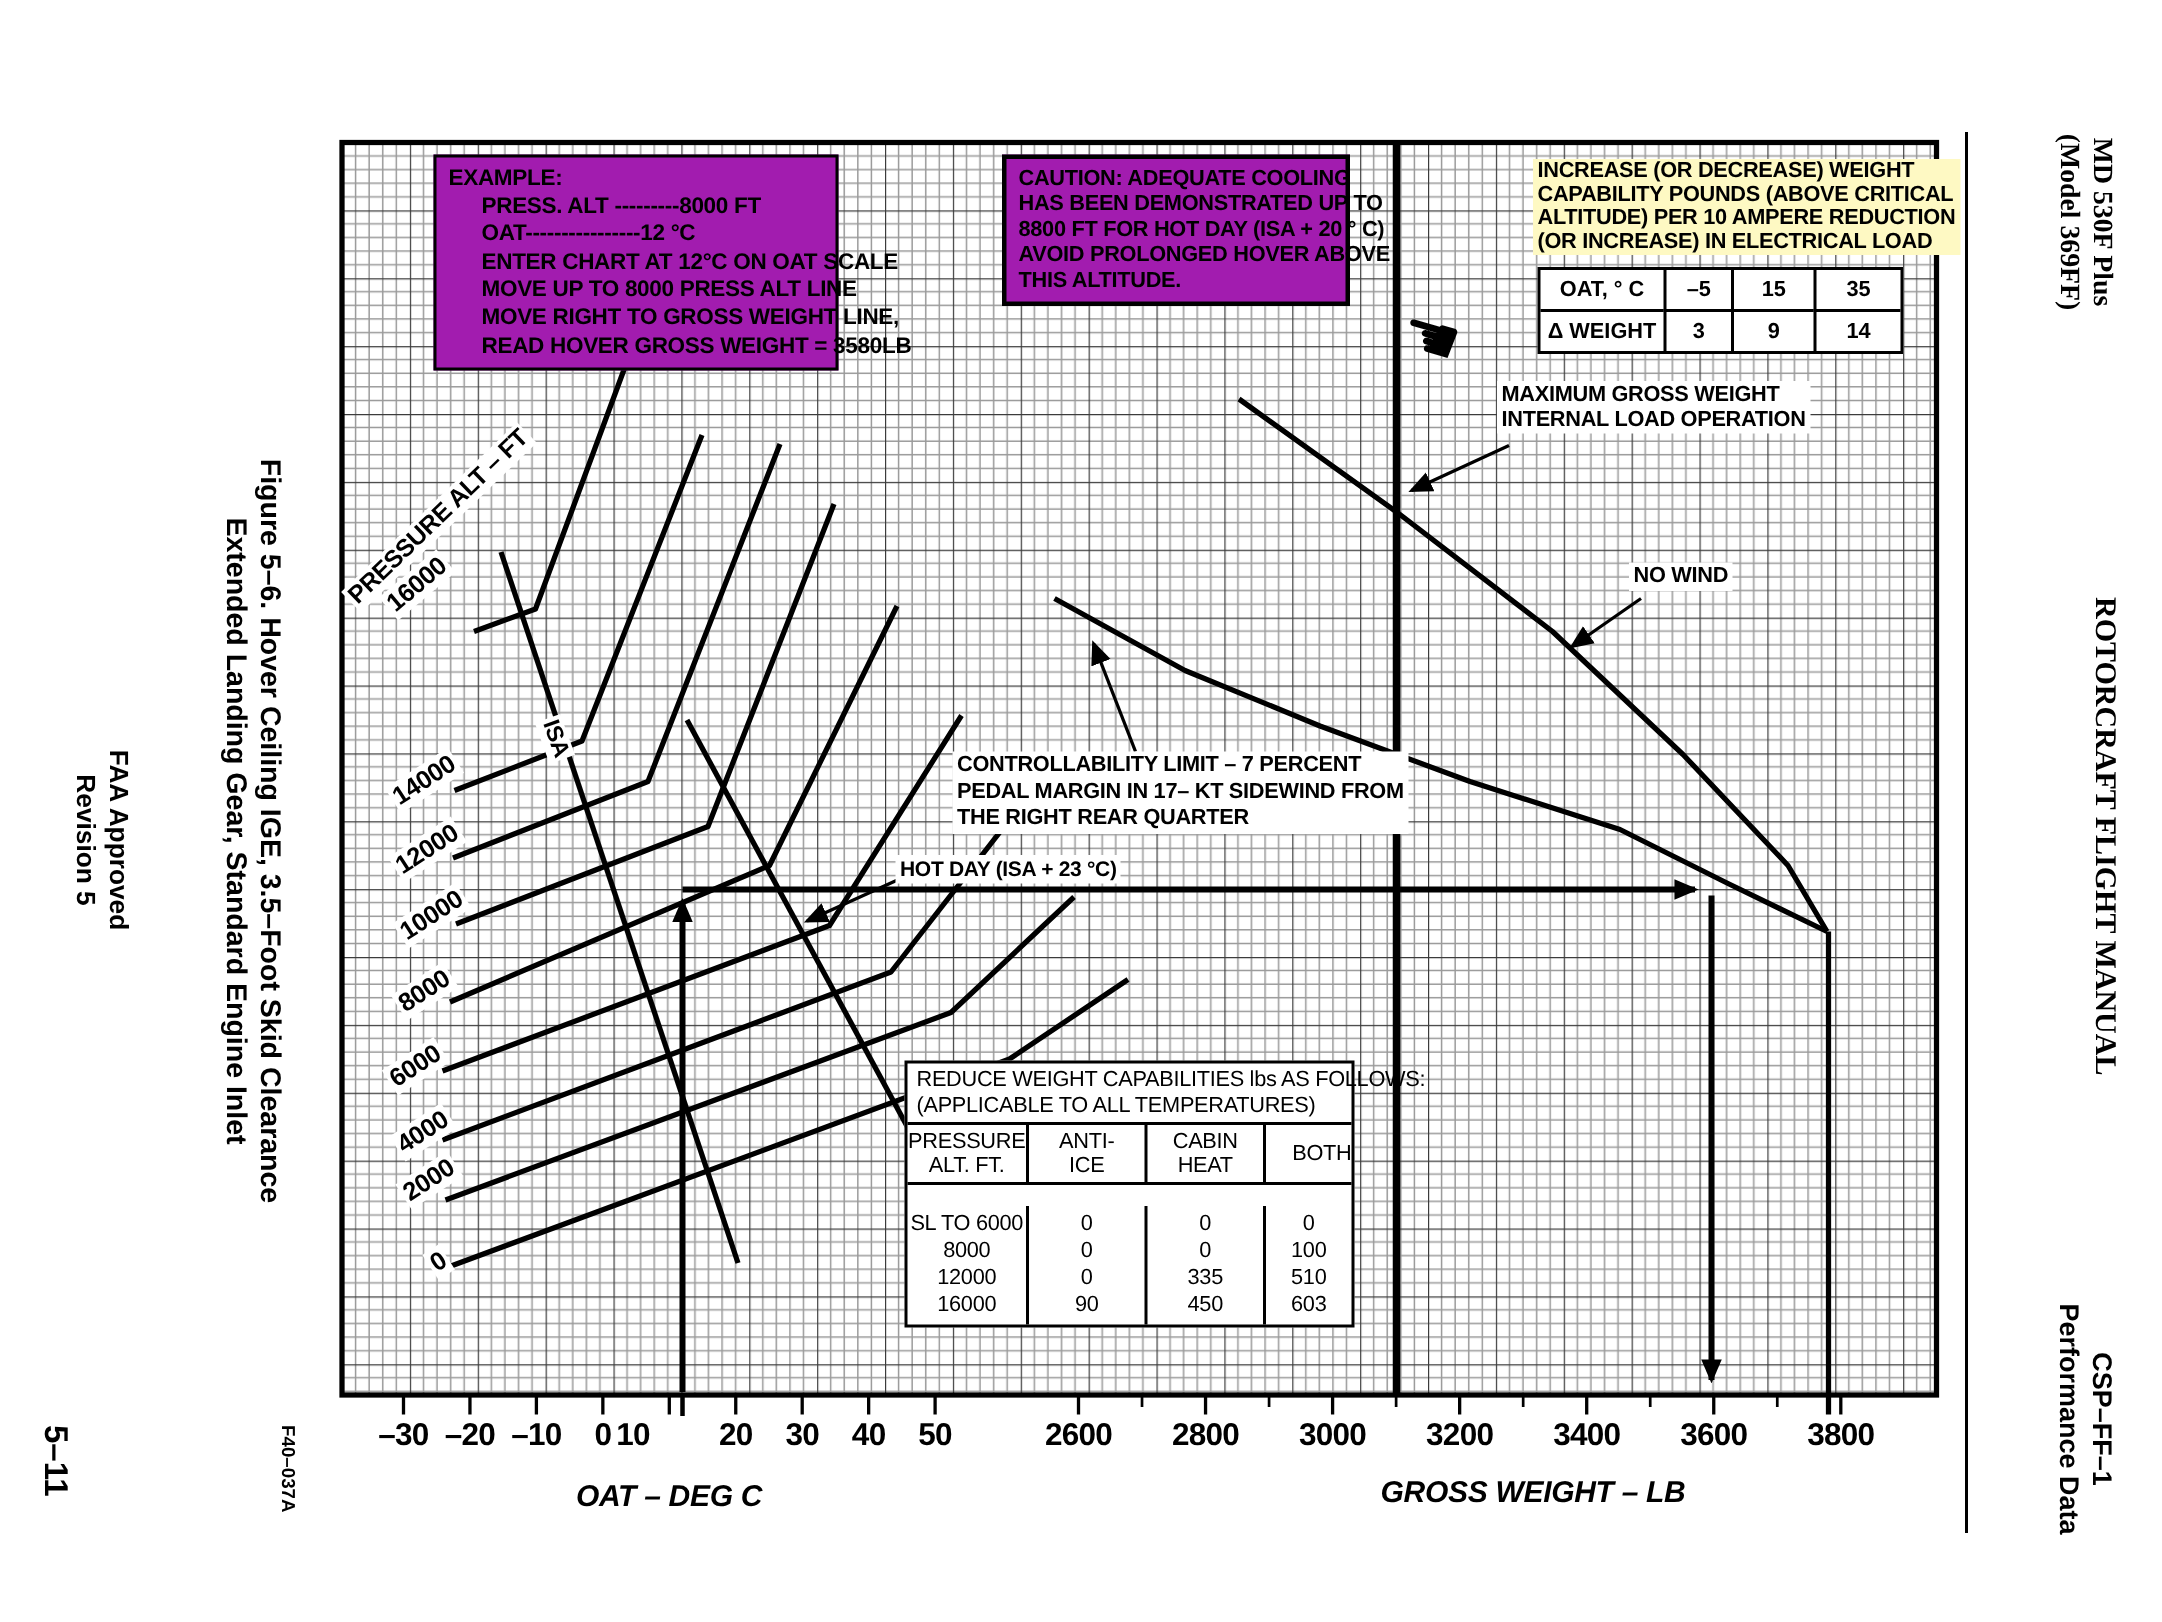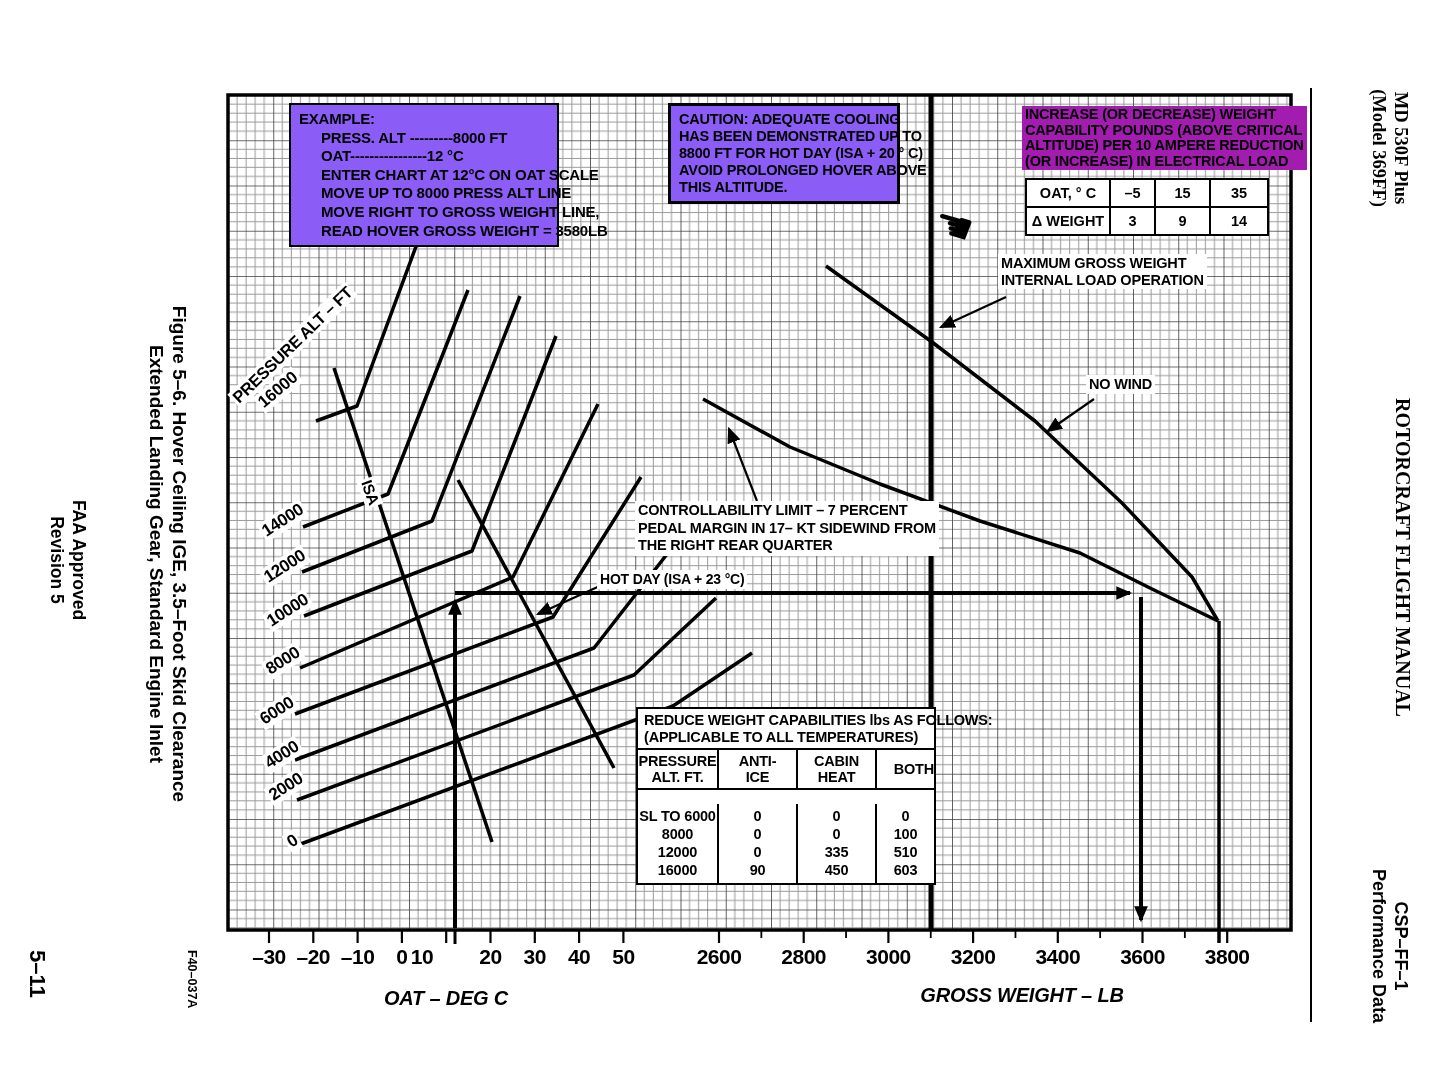--- a/index.html
+++ b/index.html
@@ -1,37 +1,37 @@
 <!DOCTYPE html>
 <html><head>
 <meta charset="utf-8">
 <style>
   html,body{margin:0;padding:0;background:#fff;}
   .page{position:relative;width:1441px;height:1081px;background:#fff;overflow:hidden;
         font-family:"Liberation Sans",sans-serif;color:#000;}
   .chart-svg{position:absolute;left:0;top:0;z-index:1;}
   .vrule{position:absolute;left:1310px;top:88px;width:2px;height:934px;background:#000;z-index:2;}
 
-  .box{position:absolute;z-index:3;background:#8b5cf6;border:2.5px solid #000;
+  .box{position:absolute;z-index:3;background:#a21caf;border:2.5px solid #000;
        font-weight:bold;font-size:15px;line-height:18.6px;padding:5px 8px;
        letter-spacing:-0.2px;white-space:nowrap;}
   .example-box{left:289px;top:103px;width:250px;}
   .example-box .indent{padding-left:22px;}
   .caution-box{left:668px;top:103px;width:210px;border-width:3px;font-size:14.5px;line-height:16.9px;}
 
-  .electrical-note{position:absolute;left:1022px;top:106px;z-index:3;background:#a21caf;
+  .electrical-note{position:absolute;left:1022px;top:106px;z-index:3;background:#fef9c3;
        font-weight:bold;font-size:14.5px;line-height:15.6px;white-space:nowrap;padding:1px 3px;letter-spacing:-0.2px;}
   .etable{position:absolute;left:1025px;top:178px;z-index:3;background:#fff;border:2.5px solid #000;
        display:grid;grid-template-columns:82px 45px 55px 58px;font-size:14.5px;font-weight:bold;text-align:center;}
   .ecell{height:26px;line-height:26px;border-left:2px solid #000;}
   .ecell.c0{border-left:none;}
   .ecell.r1{border-top:2px solid #000;}
 
-  .reduce-table{position:absolute;left:636px;top:707px;width:296px;z-index:3;background:#fff;
-       border:2.5px solid #000;font-weight:bold;letter-spacing:-0.2px;}
+  .reduce-table{position:absolute;left:603px;top:707px;width:296px;z-index:3;background:#fff;
+       border:2.5px solid #000;font-weight:normal;letter-spacing:-0.2px;}
   .rt-title{font-size:14.5px;line-height:16.6px;padding:3px 6px;border-bottom:2px solid #000;white-space:nowrap;}
   .rt-head,.rt-body{display:grid;grid-template-columns:79px 79px 79px 1fr;}
   .rt-head{border-bottom:2px solid #000;}
   .rt-cell{text-align:center;font-size:14.5px;line-height:16px;padding:3px 0;border-left:2px solid #000;}
   .rt-cell.c0{border-left:none;}
   .rt-cell.single{padding-top:11px;text-align:right;}
   .rt-col{border-left:2px solid #000;padding:3px 0 4px;margin-top:14px;}
   .rt-col.c0{border-left:none;}
   .rt-line{text-align:center;font-size:14.5px;line-height:18px;}
 

